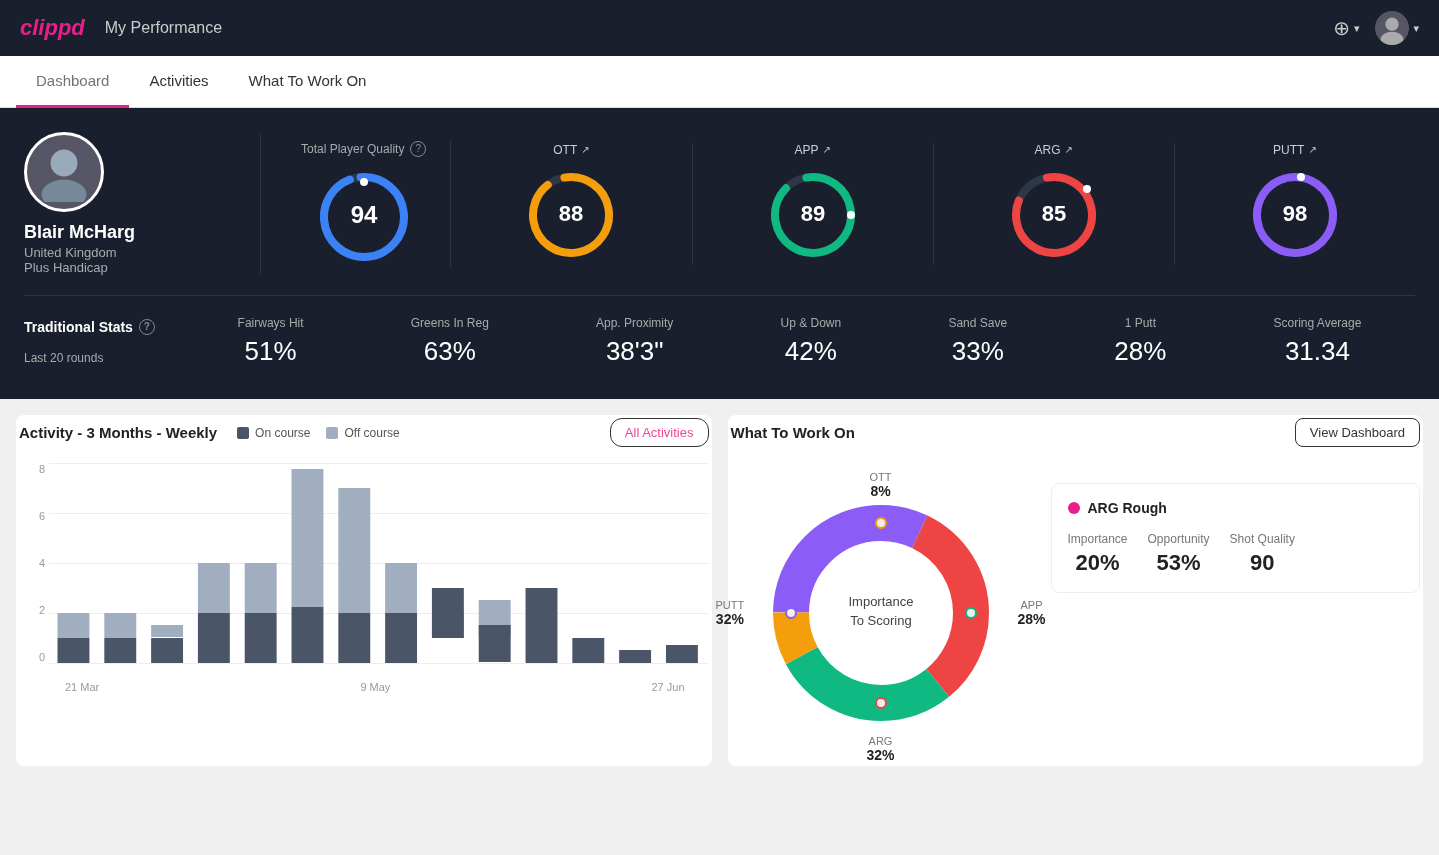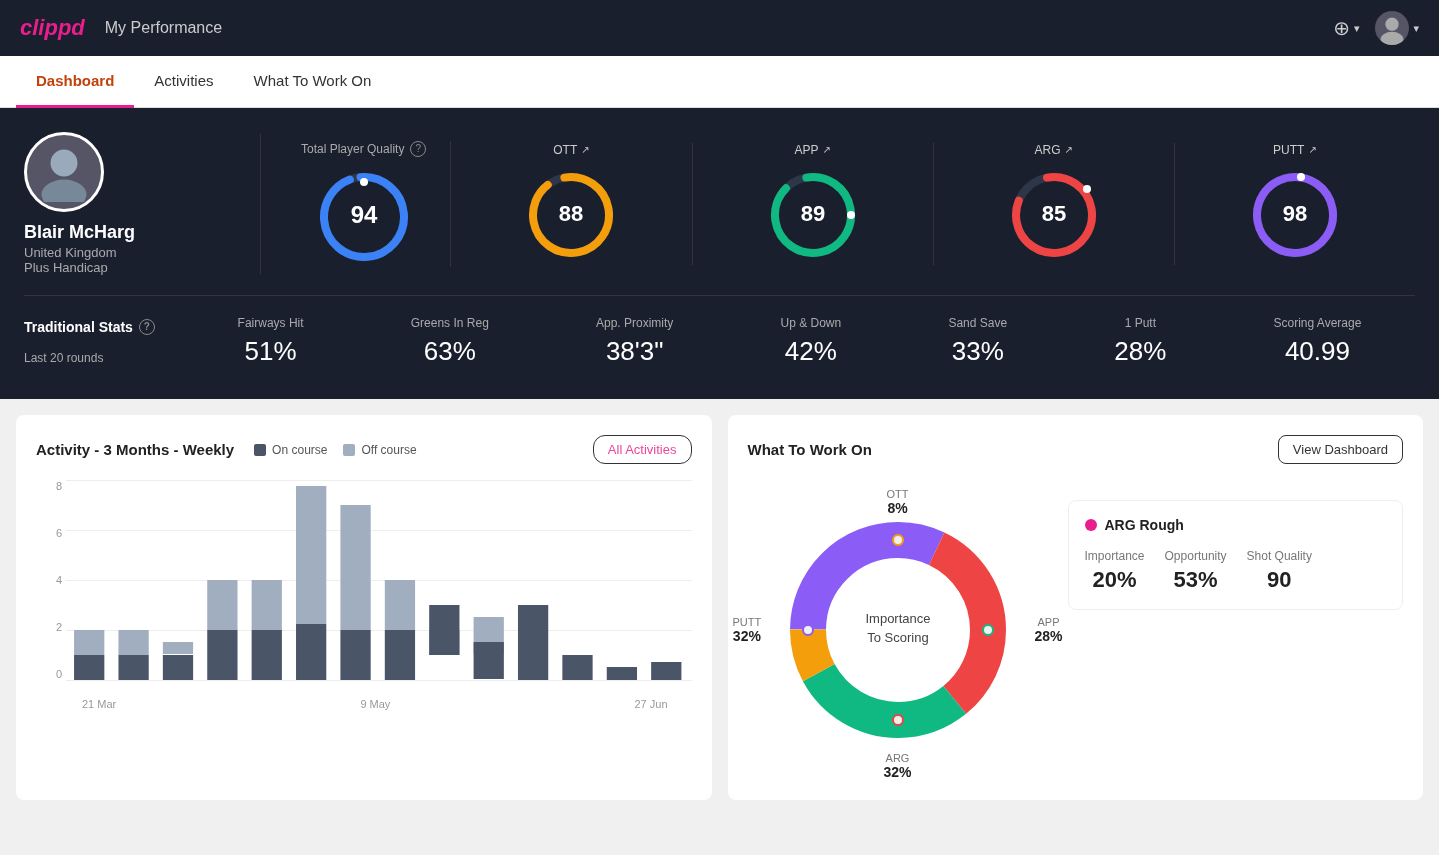--- a/index.html
+++ b/index.html
@@ -29,21 +29,21 @@
       padding: 0 16px;
     }
     .nav-tab {
       color: #333;
       padding: 16px 20px;
       cursor: pointer;
       font-size: 15px;
       border-bottom: 3px solid transparent;
       margin-bottom: -1px;
     }
-    .nav-tab.active { border-bottom-color: #e91e8c; color: #c2410c; font-weight: 700; }
+    .nav-tab.active { border-bottom-color: #e91e8c; color: #737373; font-weight: 400; }
 
     
     .dark-section {
       background: #1a1f2e;
       padding: 24px 24px 32px;
       display: flex;
       flex-direction: column;
       gap: 20px;
     }
 
@@ -142,21 +142,21 @@
     .bottom-section {
       display: flex;
       gap: 16px;
       padding: 16px;
       background: #f0f0f0;
     }
 
     .activity-card, .workon-card {
       background: #fff;
       border-radius: 8px;
-      padding: 20px;
+      padding: 3px;
       flex: 1;
     }
 
     .card-header {
       display: flex;
       align-items: center;
       justify-content: space-between;
       margin-bottom: 16px;
     }
     .card-title { font-size: 15px; font-weight: 600; color: #222; }
@@ -347,21 +347,21 @@
       <div class="stat-item">
         <div class="stat-name">Sand Save</div>
         <div class="stat-value">33%</div>
       </div>
       <div class="stat-item">
         <div class="stat-name">1 Putt</div>
         <div class="stat-value">28%</div>
       </div>
       <div class="stat-item">
         <div class="stat-name">Scoring Average</div>
-        <div class="stat-value">40.99</div>
+        <div class="stat-value">31.34</div>
       </div>
     </div>
   </div>
 
 </section>
 
 <div class="bottom-section">
 
   <div class="activity-card">
     <div class="card-header">

